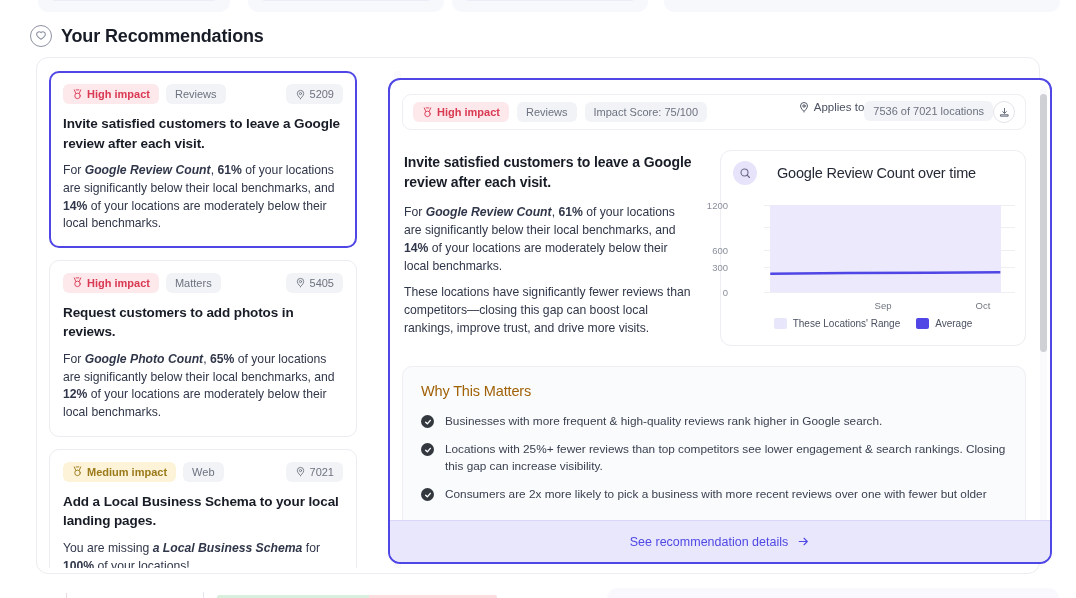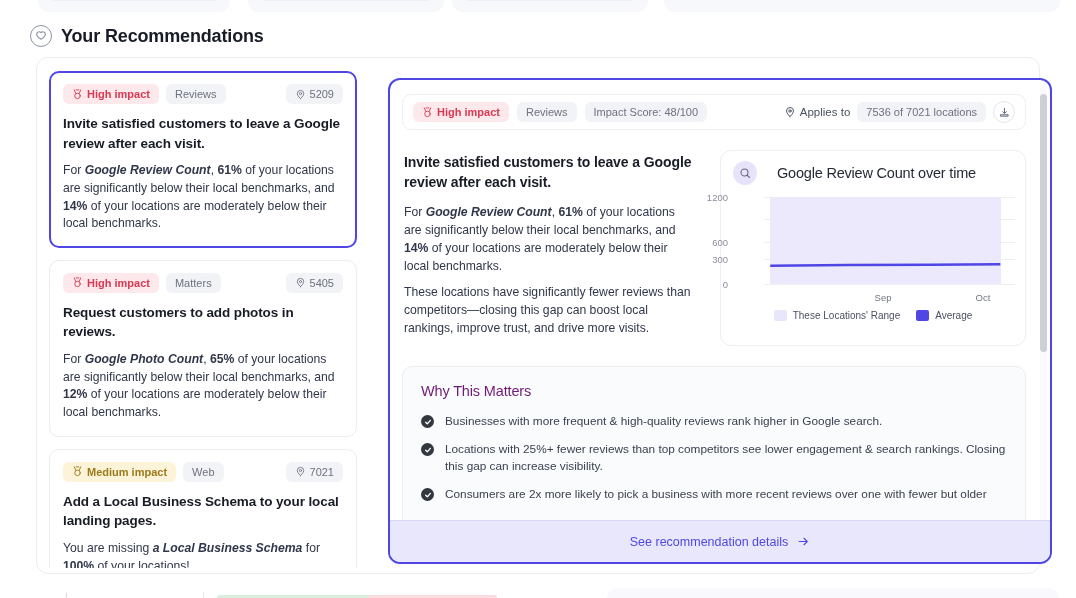--- a/index.html
+++ b/index.html
@@ -120,21 +120,21 @@
   }
   .detail-scroll { position: absolute; inset: 0; overflow: hidden; }
 
   .detail-head {
     position: absolute; left: 12px; top: 14px;
     width: 624px; height: 36px;
     border: 1px solid #eeeef3; border-radius: 9px;
     display: flex; align-items: center; gap: 8px;
     padding: 0 10px;
   }
-  .applies-wrap { margin-left: auto; display: flex; align-items: center; gap: 7px; }
+  .applies-wrap { margin-left: auto; display: flex; align-items: flex-start; }
   .applies-label {
     display: inline-flex; align-items: center; gap: 4px;
     font-size: 11.5px; color: #4a5060;
   }
   .applies-label svg { width: 12px; height: 12px; }
   .dl-btn {
     width: 22px; height: 22px; border-radius: 50%;
     border: 1px solid #e3e4ea; background: #fff;
     display: flex; align-items: center; justify-content: center;
     color: #585e6e;
@@ -162,21 +162,21 @@
   }
   .chart-head { display: flex; align-items: center; gap: 20px; margin-bottom: 2px; }
   .chart-icon {
     width: 24px; height: 24px; border-radius: 50%;
     background: #e6e3fb; color: #6b6a88;
     display: flex; align-items: center; justify-content: center;
   }
   .chart-icon svg { width: 12px; height: 12px; }
   .chart-title { font-size: 14.5px; color: #242935; letter-spacing: -0.2px; }
 
-  .plot { position: relative; width: 282px; height: 110px; margin-top: 8px; }
+  .plot { position: relative; width: 282px; height: 110px; margin-top: 16px; }
   .ytick {
     position: absolute; right: 100%; margin-right: 5px;
     transform: translateY(-50%);
     font-size: 9.5px; color: #8b8f9c; white-space: nowrap;
   }
   .plot-body { position: absolute; left: 31px; right: 0; top: 0; bottom: 18px; }
   .gridline { position: absolute; left: 0; right: 0; height: 1px; background: #eeeef3; }
   .band {
     position: absolute; background: #ebe9fb;
   }
@@ -193,21 +193,21 @@
   .swatch { width: 13px; height: 11px; border-radius: 2px; }
 
   
   .why {
     position: absolute; left: 12px; top: 286px;
     width: 624px; height: 180px;
     background: #fafbfd;
     border: 1px solid #eeeef3; border-radius: 10px;
     padding: 16px 18px;
   }
-  .why-title { font-size: 14.5px; color: #701a75; letter-spacing: -0.15px; margin-bottom: 14px; }
+  .why-title { font-size: 14.5px; color: #a16207; letter-spacing: -0.15px; margin-bottom: 14px; }
   .why-item { display: flex; gap: 11px; margin-bottom: 11px; }
   .check {
     flex: 0 0 auto; width: 13px; height: 13px; border-radius: 50%;
     background: #33383f; color: #fff; margin-top: 2px;
     display: flex; align-items: center; justify-content: center;
   }
   .check svg { width: 8px; height: 8px; display: block; }
   .why-text { font-size: 11.8px; line-height: 1.45; color: #3b4150; }
 
   
@@ -347,21 +347,21 @@
 
       <div class="detail-head">
         <span class="pill pill-high">
           <svg viewBox="0 0 24 24" fill="none" stroke="currentColor" stroke-width="2" stroke-linecap="round" stroke-linejoin="round">
               <circle cx="12" cy="15" r="6"></circle>
               <path d="M8.2 9.5 5 2M15.8 9.5 19 2M9 2h6"></path>
             </svg>
           <span>High impact</span>
         </span>
         <span class="pill pill-neutral">Reviews</span>
-        <span class="pill pill-neutral">Impact Score: 48/100</span>
+        <span class="pill pill-neutral">Impact Score: 75/100</span>
 
         <span class="applies-wrap">
           <span class="applies-label">
             <svg viewBox="0 0 24 24" fill="none" stroke="currentColor" stroke-width="1.9" stroke-linecap="round" stroke-linejoin="round">
                 <path d="M12 21s7-6.2 7-11a7 7 0 1 0-14 0c0 4.8 7 11 7 11z"></path>
                 <circle cx="12" cy="10" r="2.4"></circle>
               </svg>
             <span>Applies to</span>
           </span>
           <span class="pill pill-neutral">7536 of 7021 locations</span>

